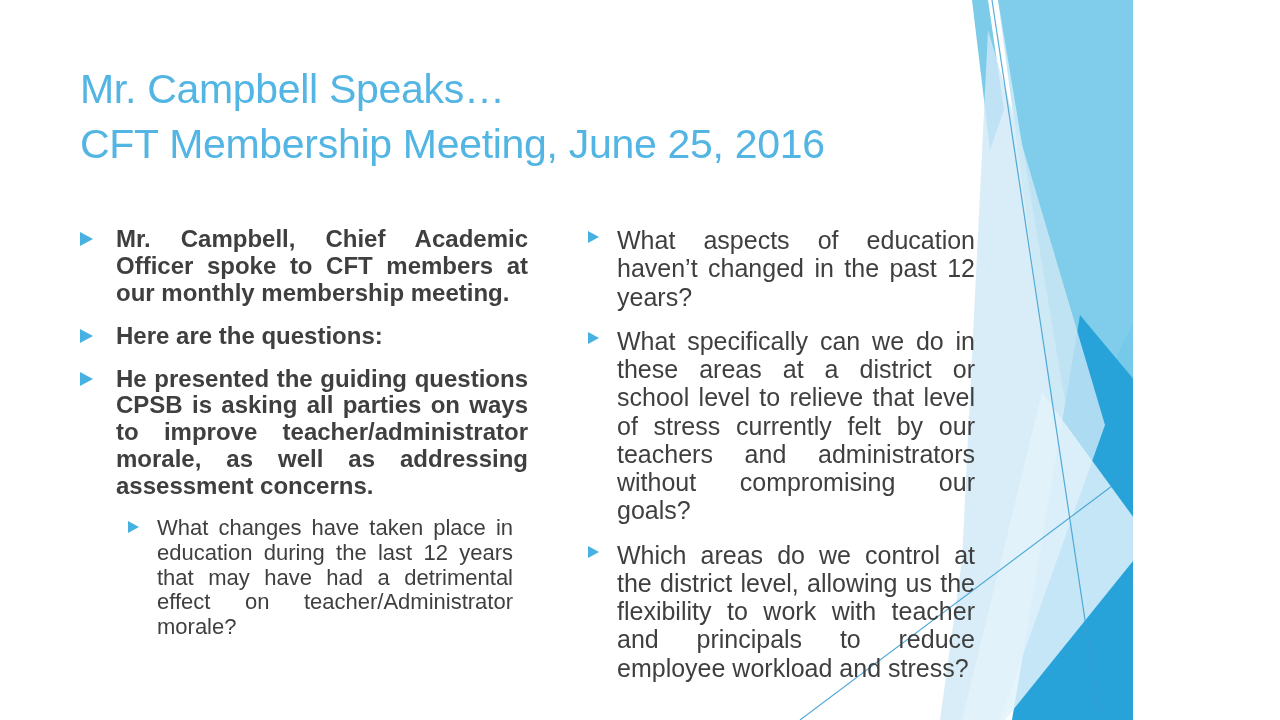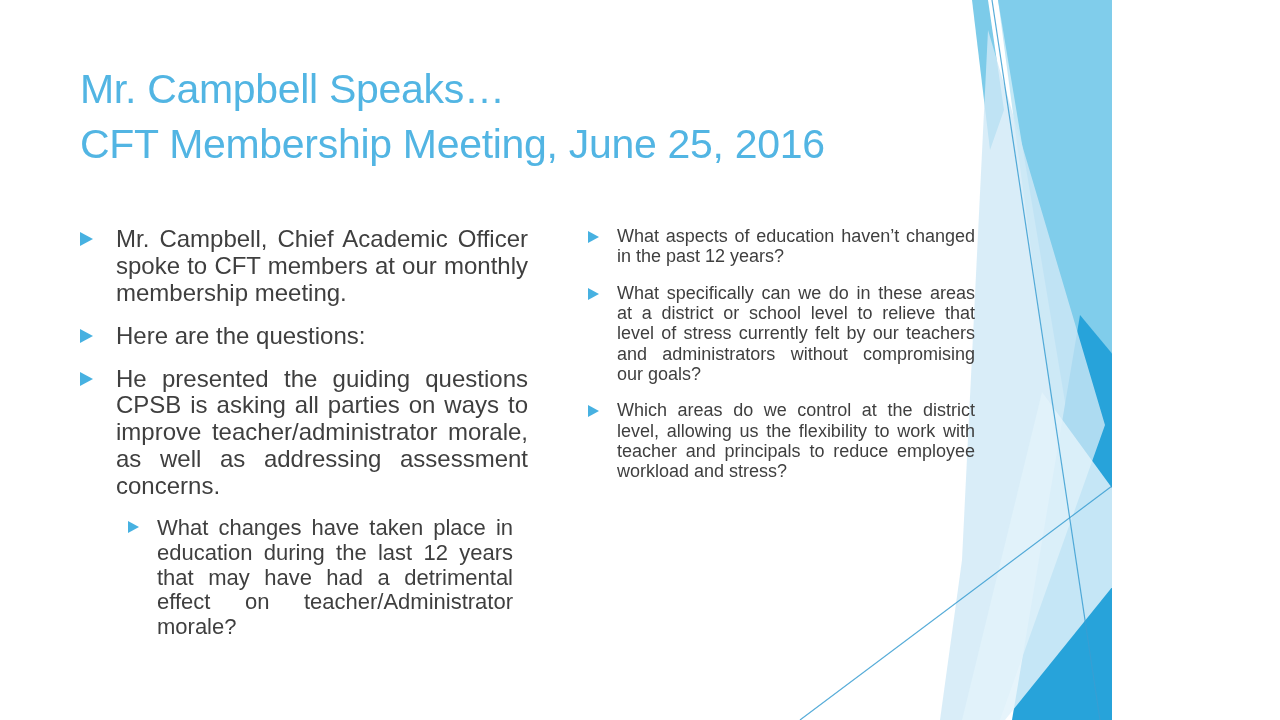--- a/index.html
+++ b/index.html
@@ -7,20 +7,21 @@
     width: 1280px; height: 720px;
     overflow: hidden;
     background: #ffffff;
     font-family: "Liberation Sans", sans-serif;
   }
   .slide {
     position: relative;
     width: 1112px; height: 720px;
     background: #ffffff;
     overflow: hidden;
+    padding-left: 21px;
   }
   .facet-svg {
     position: absolute;
     top: 0; left: 0;
     width: 1280px; height: 720px;
     pointer-events: none;
   }
   .title-block {
     position: absolute;
     left: 80px; top: 62px;
@@ -40,39 +41,39 @@
   .col-right { left: 588px; width: 398px; }
   .bullet {
     display: flex;
     align-items: flex-start;
     color: #3f3f3f;
     margin-bottom: 16px;
     text-align: justify;
   }
   .col-left .level1 { font-size: 24px; line-height: 1.12; }
   .col-left .level2 { font-size: 22px; line-height: 1.13; margin-left: 48px; }
-  .col-right .level1 { font-size: 18px; line-height: 1.13; }
+  .col-right .level1 { font-size: 25px; line-height: 1.13; }
   .marker {
     flex: 0 0 auto;
     display: block;
     width: 0; height: 0;
     border-top: 7px solid transparent;
     border-bottom: 7px solid transparent;
     border-left: 13px solid #47b1e1;
     margin-top: 6px;
     margin-right: 23px;
   }
   .level2 .marker, .col-right .marker {
     border-top-width: 6px;
     border-bottom-width: 6px;
     border-left-width: 11px;
     margin-top: 5px;
     margin-right: 18px;
   }
-  .col-left .level1 .btext { max-width: 412px; }
+  .col-left .level1 .btext { max-width: 412px; font-weight: bold; }
   .col-left .level2 .btext { max-width: 356px; }
   .col-right .btext { max-width: 358px; }
   .btext { display: block; }
 </style>
 </head>
 <body>
 
 <div class="slide">
 
   <svg class="facet-svg" viewBox="0 0 1280 720" aria-hidden="true">

